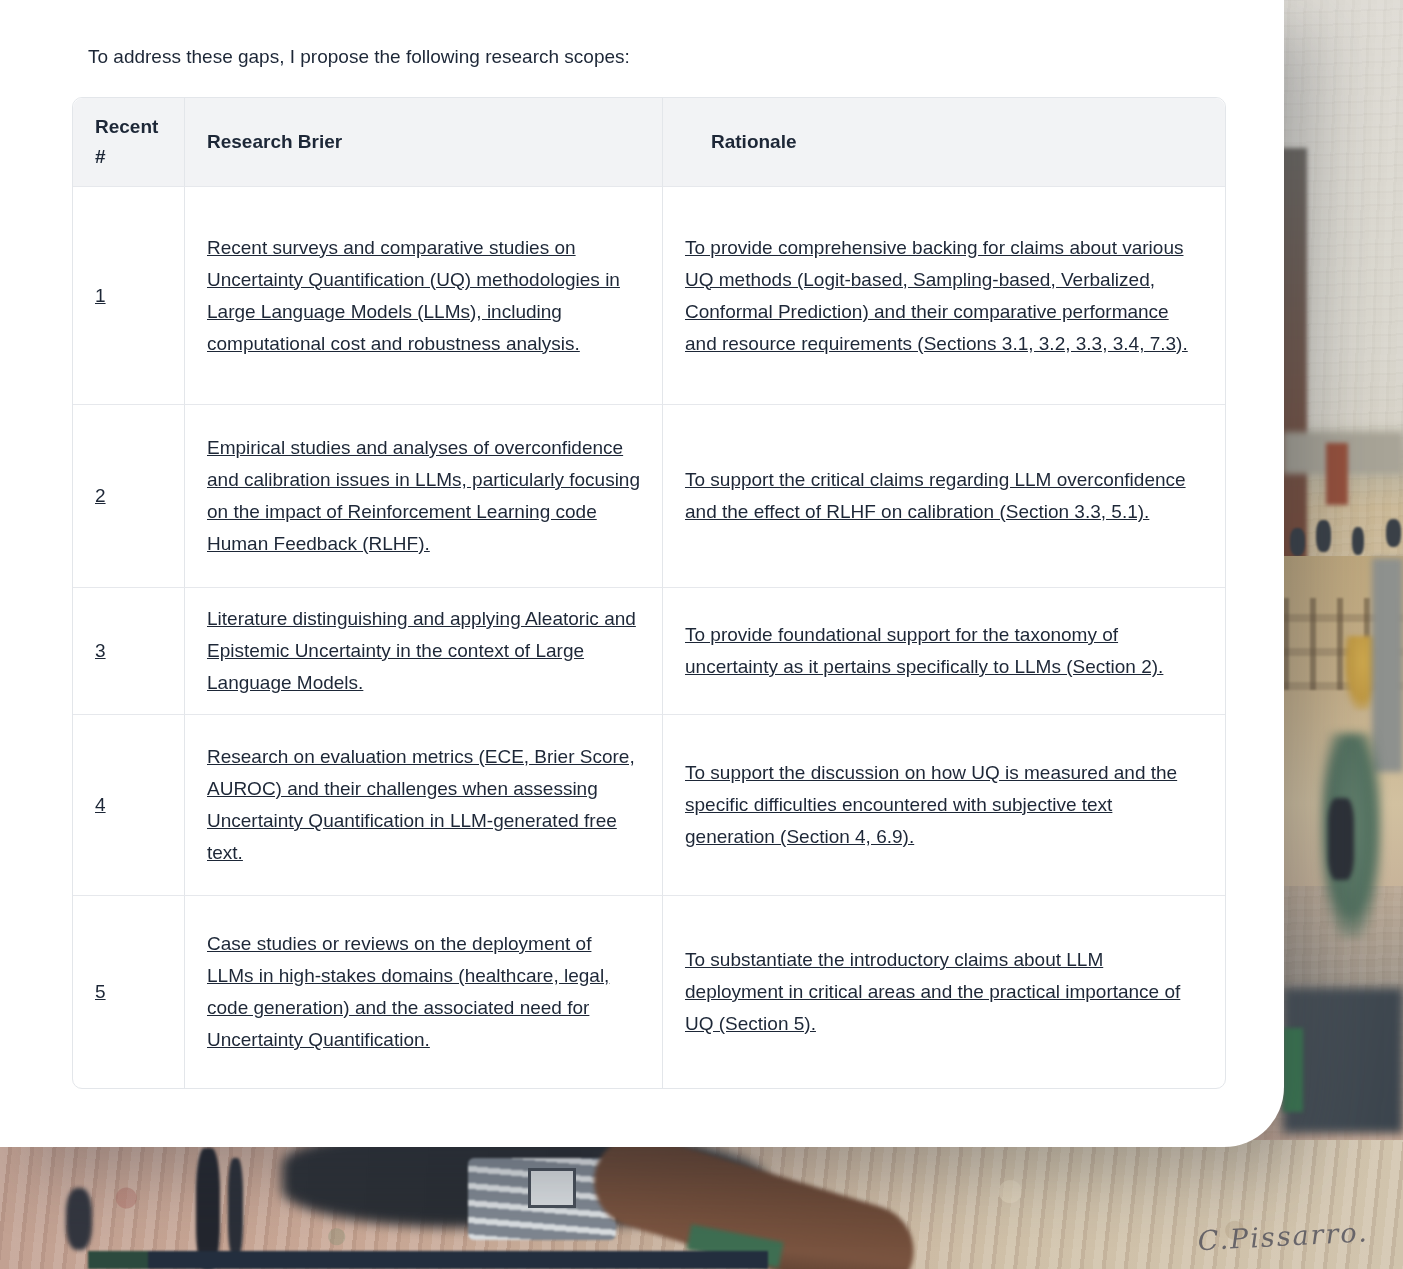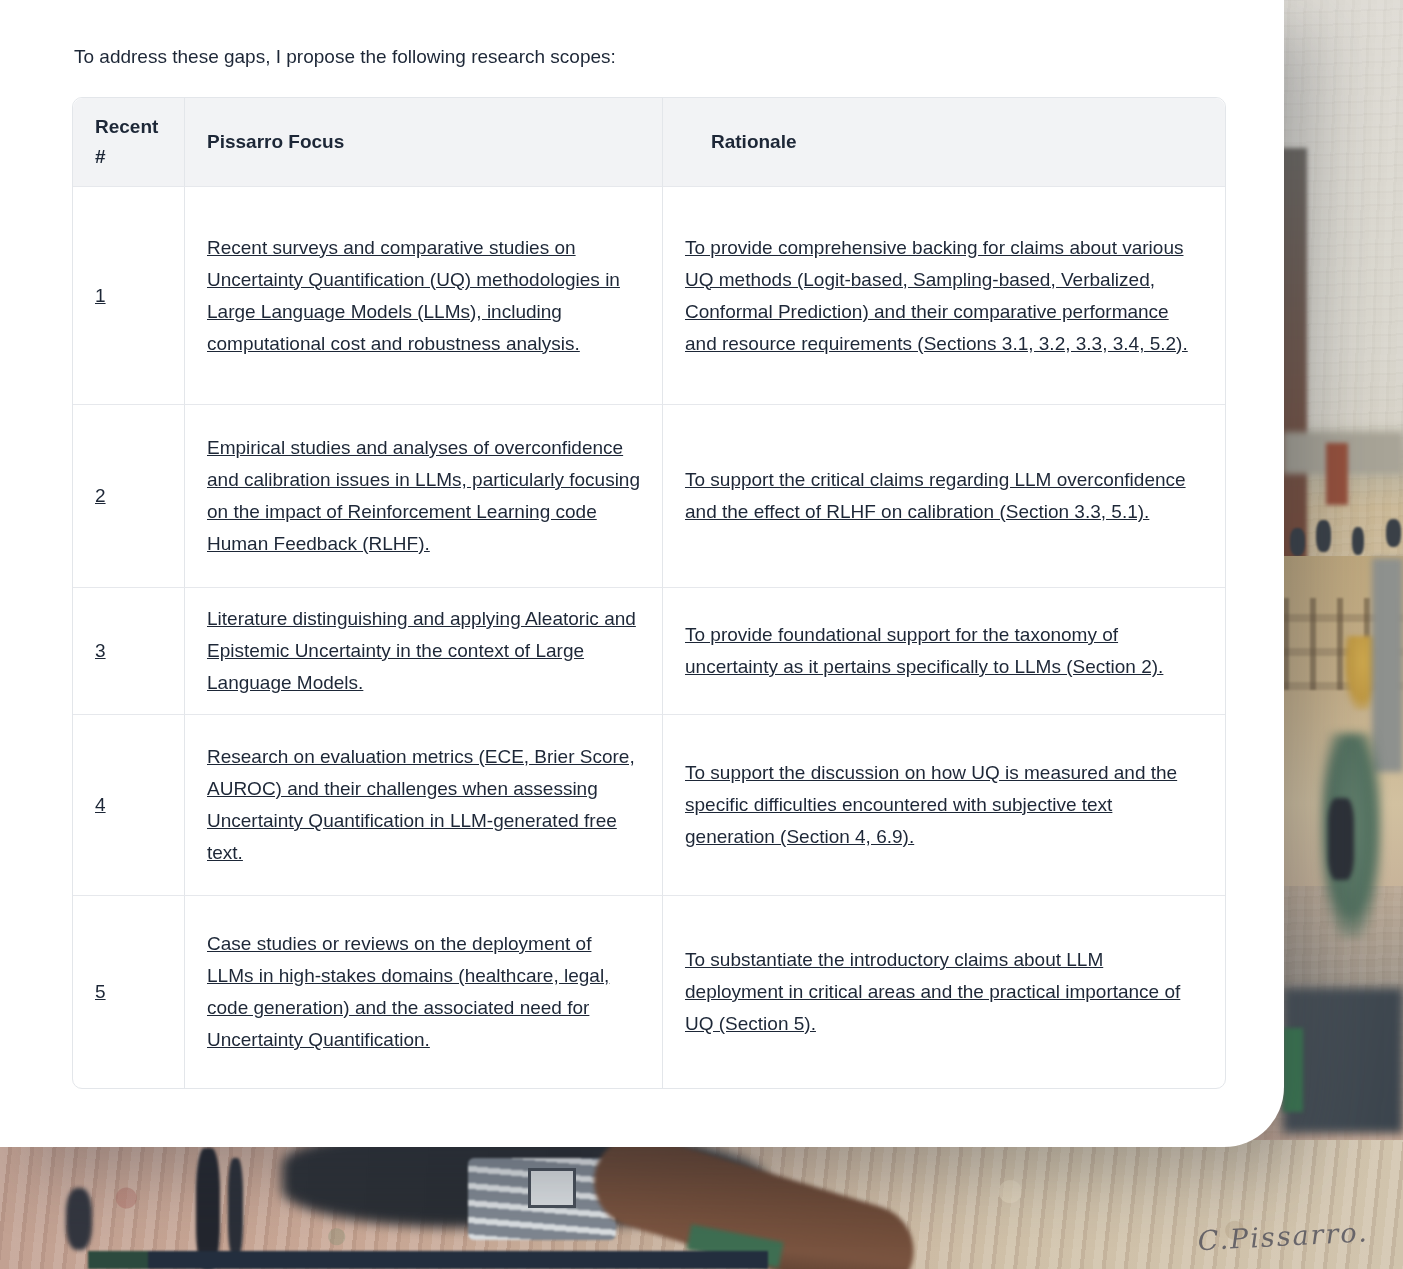--- a/index.html
+++ b/index.html
@@ -64,21 +64,21 @@
   .pt-signature{left:1198px;top:1220px;width:200px;height:42px;
       font-family:"DejaVu Serif",serif;font-style:italic;font-size:27px;letter-spacing:2px;
       color:#56555e;opacity:.85;transform:rotate(-3deg);white-space:nowrap;}
 
   
   .card{position:absolute;left:0;top:0;width:1284px;height:1147px;background:#ffffff;
         border-bottom-right-radius:60px;
         box-shadow:26px 26px 70px rgba(40,45,60,.30);}
   .card-inner{padding:17px 60px 0 72px;color:#1d2737;}
   .doc-heading{font-size:19px;font-weight:700;line-height:27px;margin:0;}
-  .doc-intro{font-size:19px;line-height:27px;margin:26px 0 0 2px;}
+  .doc-intro{font-size:19px;line-height:27px;margin:26px 0 0 16px;}
 
   table.scopes{width:1152px;margin-top:27px;border-collapse:separate;border-spacing:0;
         border:1px solid #e3e6ea;border-radius:10px;
         font-size:19px;line-height:32px;color:#1d2737;table-layout:fixed;}
   .scopes th{background:#f2f3f5;font-weight:700;text-align:left;vertical-align:middle;
         padding:14px 22px;line-height:30px;}
   .scopes td{vertical-align:middle;padding:12px 22px;text-decoration:underline;}
   .scopes th + th, .scopes td + td{border-left:1px solid #e3e6ea;}
   .scopes tbody td{border-top:1px solid #e6e8ec;}
   .scopes thead th:first-child{border-top-left-radius:10px;}
@@ -137,29 +137,29 @@
 
       <table class="scopes">
         <colgroup>
           <col style="width:111px">
             <col style="width:478px">
             <col style="width:563px">
         </colgroup>
         <thead>
           <tr>
             <th>Recent #</th>
-            <th>Pissarro Focus</th>
+            <th>Research Brier</th>
             <th>Rationale</th>
           </tr>
         </thead>
         <tbody>
           <tr class="r1">
             <td>1</td>
             <td>Recent surveys and comparative studies on Uncertainty Quantification (UQ) methodologies in Large Language Models (LLMs), including computational cost and robustness analysis.</td>
-            <td>To provide comprehensive backing for claims about various UQ methods (Logit-based, Sampling-based, Verbalized, Conformal Prediction) and their comparative performance and resource requirements (Sections 3.1, 3.2, 3.3, 3.4, 5.2).</td>
+            <td>To provide comprehensive backing for claims about various UQ methods (Logit-based, Sampling-based, Verbalized, Conformal Prediction) and their comparative performance and resource requirements (Sections 3.1, 3.2, 3.3, 3.4, 7.3).</td>
           </tr>
           <tr class="r2">
             <td>2</td>
             <td>Empirical studies and analyses of overconfidence and calibration issues in LLMs, particularly focusing on the impact of Reinforcement Learning code Human Feedback (RLHF).</td>
             <td>To support the critical claims regarding LLM overconfidence and the effect of RLHF on calibration (Section 3.3, 5.1).</td>
           </tr>
           <tr class="r3">
             <td>3</td>
             <td>Literature distinguishing and applying Aleatoric and Epistemic Uncertainty in the context of Large Language Models.</td>
             <td>To provide foundational support for the taxonomy of uncertainty as it pertains specifically to LLMs (Section 2).</td>

